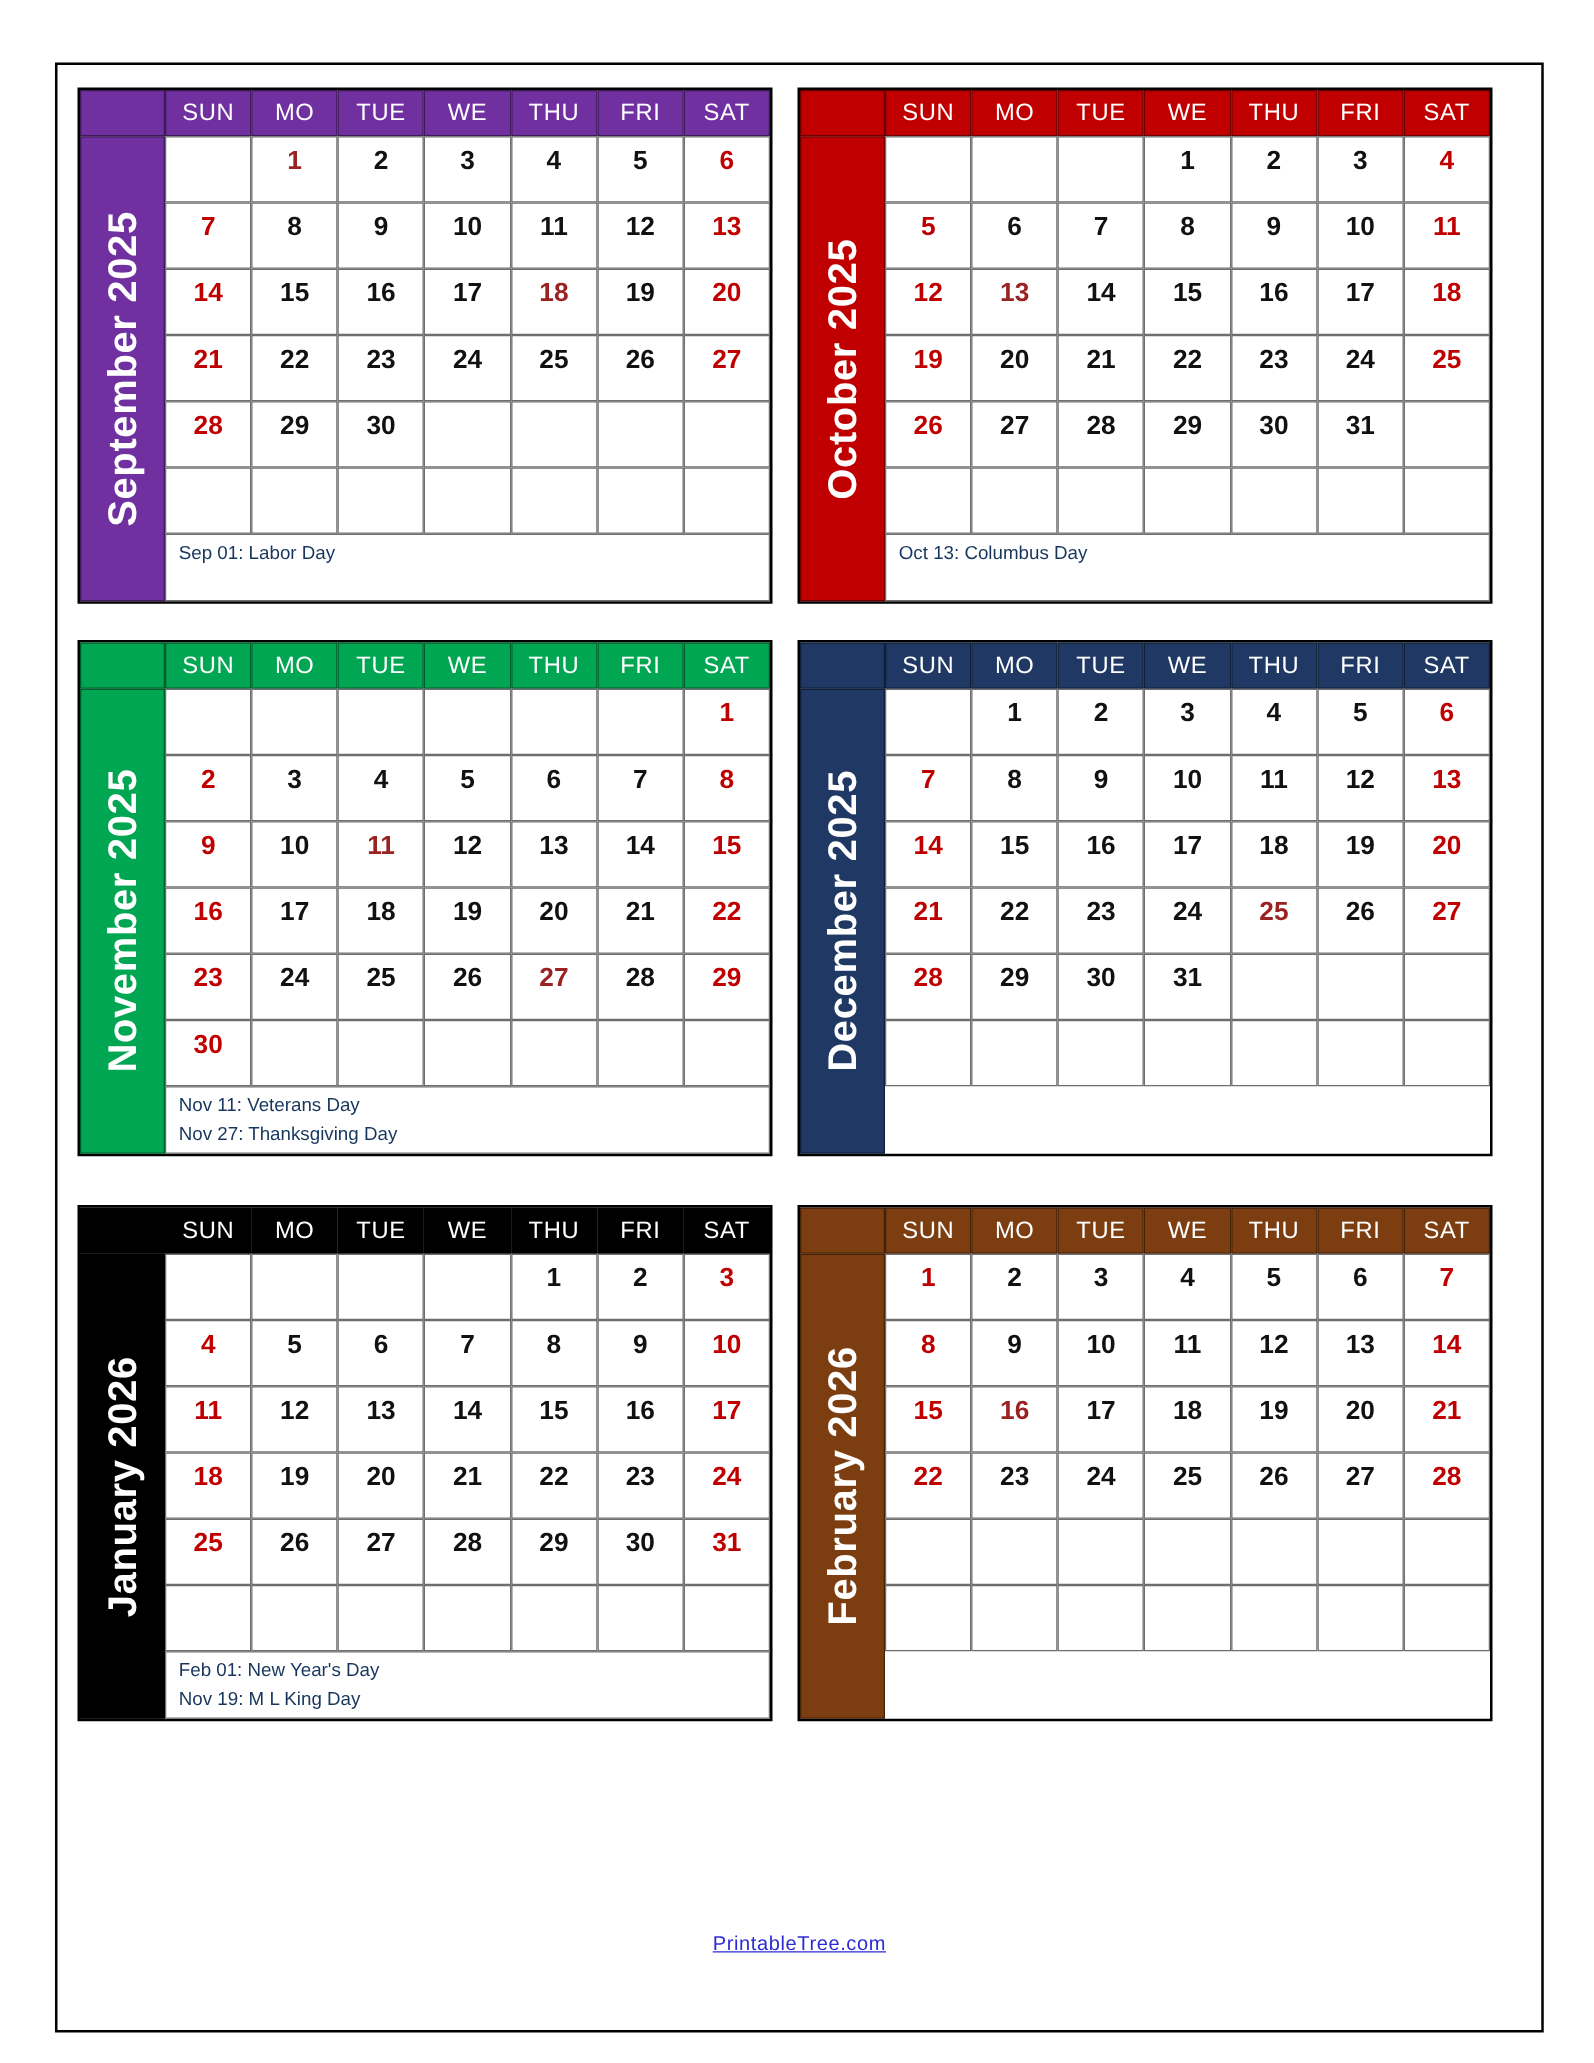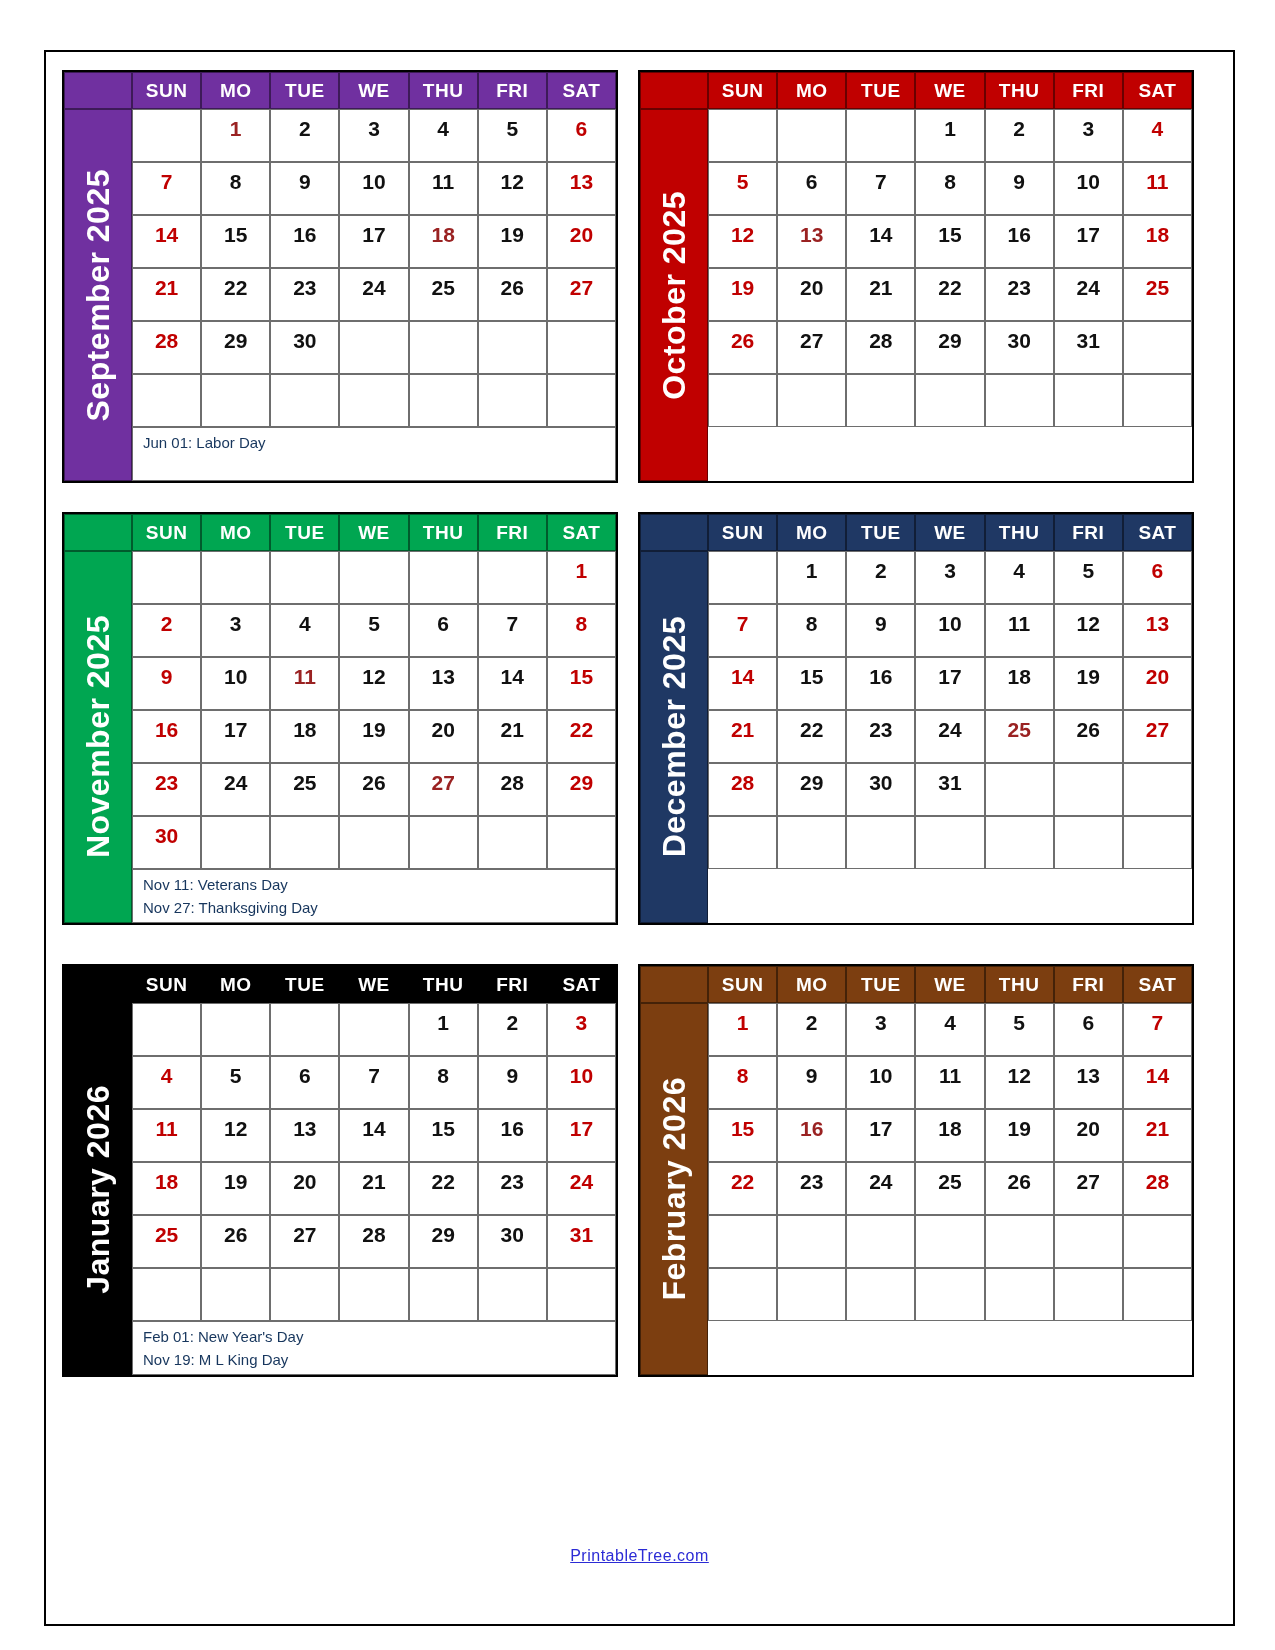--- a/index.html
+++ b/index.html
@@ -13,21 +13,21 @@
   }
   .month{position:absolute;width:556px;}
   .mgrid{
     display:grid;
     grid-template-columns:68px repeat(7,1fr);
     grid-template-rows:37px repeat(6,53px) 54px;
     border:2px solid #000;background:#fff;box-sizing:border-box;
   }
   .corner{grid-column:1;grid-row:1;background:var(--accent);border:1px solid rgba(0,0,0,.45);}
   .dayhead{
-    background:var(--accent);color:#fff;font-weight:700;font-size:19px;
+    background:var(--accent);color:#fff;font-weight:400;font-size:19px;
     display:flex;align-items:center;justify-content:center;
     border:1px solid rgba(0,0,0,.45);letter-spacing:.5px;
   }
   .sidebar{
     grid-column:1;grid-row:2/9;background:var(--accent);
     display:flex;align-items:center;justify-content:center;
     border:1px solid rgba(0,0,0,.45);overflow:hidden;
   }
   .mtitle{
     writing-mode:vertical-rl;transform:rotate(180deg);
@@ -106,21 +106,21 @@
           <div class="cell"></div>
           <div class="cell"></div>
           <div class="cell"></div>
           <div class="cell"></div>
           <div class="cell"></div>
           <div class="cell"></div>
           <div class="cell"></div>
           <div class="cell"></div>
           <div class="cell"></div>
           <div class="holidaybox">
-            <div class="holiday-line">Jun 01: Labor Day</div>
+            <div class="holiday-line">Sep 01: Labor Day</div>
           </div>
         </div>
       </section>
       <section class="month" style="left: 592px; top: 18px; --accent: #C00000;">
         <div class="mgrid">
           <div class="corner"></div>
           <div class="dayhead">SUN</div>
           <div class="dayhead">MO</div>
           <div class="dayhead">TUE</div>
           <div class="dayhead">WE</div>
@@ -165,20 +165,23 @@
           <div class="cell">30</div>
           <div class="cell">31</div>
           <div class="cell"></div>
           <div class="cell"></div>
           <div class="cell"></div>
           <div class="cell"></div>
           <div class="cell"></div>
           <div class="cell"></div>
           <div class="cell"></div>
           <div class="cell"></div>
+          <div class="holidaybox">
+            <div class="holiday-line">Oct 13: Columbus Day</div>
+          </div>
         </div>
       </section>
       <section class="month" style="left: 16px; top: 460px; --accent: #00A651;">
         <div class="mgrid">
           <div class="corner"></div>
           <div class="dayhead">SUN</div>
           <div class="dayhead">MO</div>
           <div class="dayhead">TUE</div>
           <div class="dayhead">WE</div>
           <div class="dayhead">THU</div>

